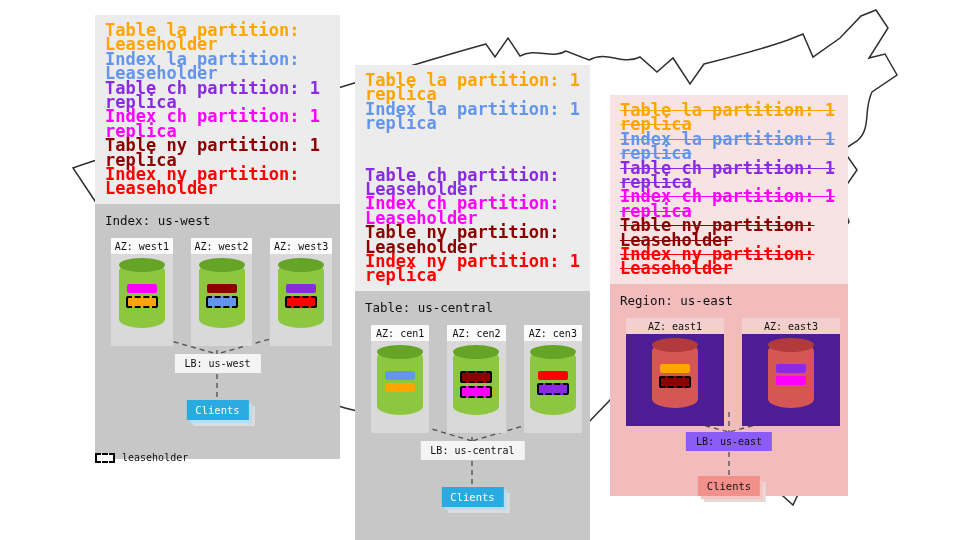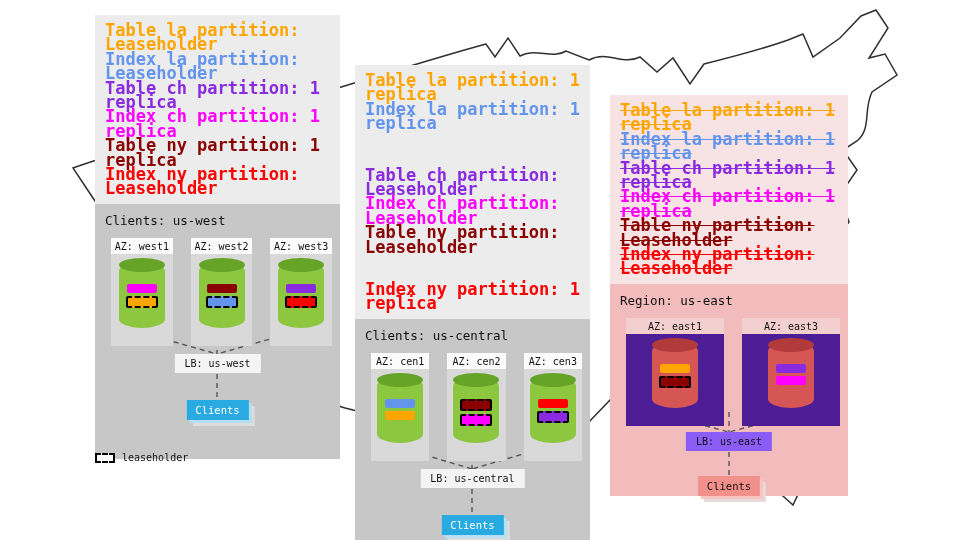--- a/index.html
+++ b/index.html
@@ -62,21 +62,21 @@
   <div class="region-group group-west">
     <div class="legend-box">
       <div class="legend-line" style="color: rgb(255, 165, 0);">Table la partition: Leaseholder</div>
       <div class="legend-line" style="color: rgb(100, 149, 237);">Index la partition: Leaseholder</div>
       <div class="legend-line" style="color: rgb(138, 43, 226);">Table ch partition: 1 replica</div>
       <div class="legend-line" style="color: rgb(255, 0, 255);">Index ch partition: 1 replica</div>
       <div class="legend-line" style="color: rgb(139, 0, 0);">Table ny partition: 1 replica</div>
       <div class="legend-line" style="color: rgb(255, 0, 0);">Index ny partition: Leaseholder</div>
     </div>
     <div class="region-box">
-      <div class="region-title">Clients: us-west</div>
+      <div class="region-title">Index: us-west</div>
       <svg class="connectors">
         <line x1="44" y1="128" x2="122" y2="150"></line>
         <line x1="122" y1="128" x2="122" y2="150"></line>
         <line x1="200" y1="128" x2="122" y2="150"></line>
         <line x1="122" y1="170" x2="122" y2="196"></line>
       </svg>
       <div class="az-row">
         <div class="az-box">
           <span class="az-label">AZ: west1</span>
           <div class="cyl">
@@ -110,24 +110,24 @@
     </div>
   </div>
 
   <div class="region-group group-central">
     <div class="legend-box">
       <div class="legend-line" style="color: rgb(255, 165, 0);">Table la partition: 1 replica</div>
       <div class="legend-line" style="color: rgb(100, 149, 237);">Index la partition: 1 replica</div>
       <div class="legend-line" style="color: rgb(138, 43, 226); margin-top: 37px;">Table ch partition: Leaseholder</div>
       <div class="legend-line" style="color: rgb(255, 0, 255);">Index ch partition: Leaseholder</div>
       <div class="legend-line" style="color: rgb(139, 0, 0);">Table ny partition: Leaseholder</div>
-      <div class="legend-line" style="color: rgb(255, 0, 0); margin-top: 28px;">Index ny partition: 1 replica</div>
+      <div class="legend-line" style="color: rgb(255, 0, 0);">Index ny partition: 1 replica</div>
     </div>
     <div class="region-box">
-      <div class="region-title">Clients: us-central</div>
+      <div class="region-title">Table: us-central</div>
       <svg class="connectors">
         <line x1="43" y1="128" x2="117" y2="150"></line>
         <line x1="117" y1="128" x2="117" y2="150"></line>
         <line x1="192" y1="128" x2="117" y2="150"></line>
         <line x1="117" y1="170" x2="117" y2="196"></line>
       </svg>
       <div class="az-row">
         <div class="az-box">
           <span class="az-label">AZ: cen1</span>
           <div class="cyl">

